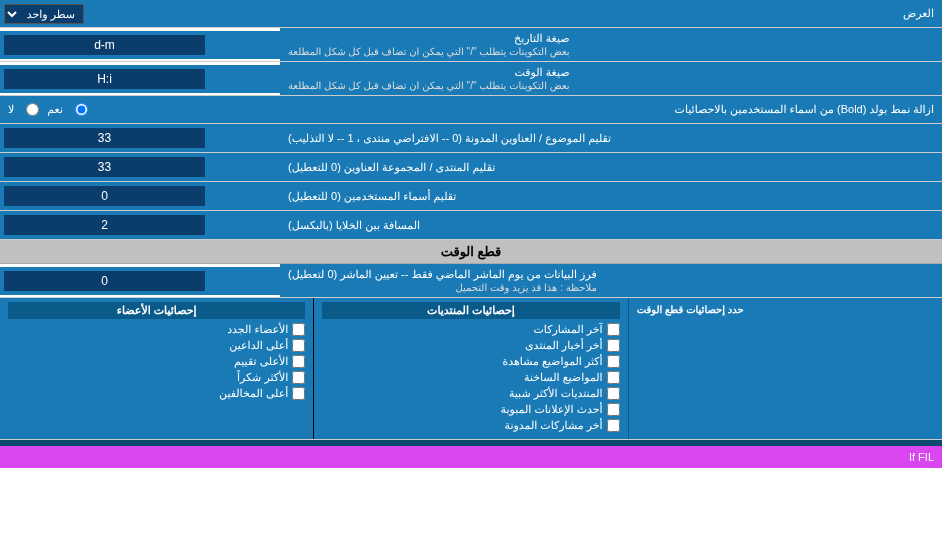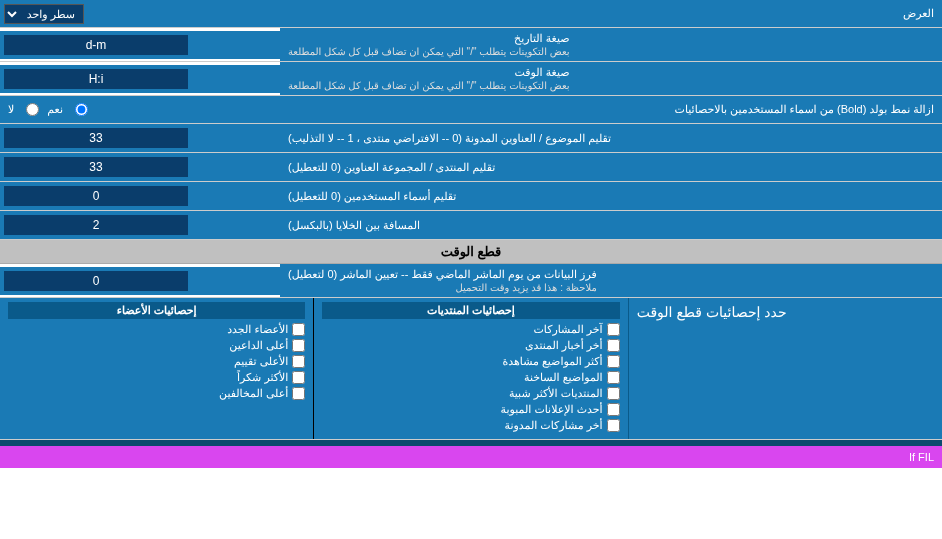--- a/index.html
+++ b/index.html
@@ -36,21 +36,21 @@
       align-items: center;
       justify-content: flex-end;
       min-height: 28px;
     }
     .row-input input[type="text"] {
       background: #0a3d6b;
       color: #fff;
       border: none;
       padding: 3px 6px;
       font-size: 12px;
-      width: 184px;
+      width: 201px;
       text-align: center;
       direction: ltr;
     }
     .section-header {
       background: #c0c0c0;
       color: #000;
       text-align: center;
       font-weight: bold;
       padding: 4px;
       font-size: 13px;
@@ -243,21 +243,21 @@
     </span>
   </div>
   <div class="row-input">
     <input type="text" value="0" style="">
   </div>
 </div>
 
 <div class="cb-columns">
 
   <div class="cb-col" style="background:#1a7ab5; display:flex; align-items:flex-start; justify-content:flex-end; padding:6px 8px;">
-    <span style="color:#fff; font-size:14px; font-weight:normal;">حدد إحصائيات قطع الوقت</span>
+    <span style="color:#fff; font-size:10px; font-weight:bold;">حدد إحصائيات قطع الوقت</span>
   </div>
 
   <div class="cb-col" style="background:#1a7ab5; border-right:1px solid #0a5a8a; border-left:1px solid #000000;">
     <div class="cb-col-header">إحصائيات المنتديات</div>
     <div class="cb-item">
       <input type="checkbox" style="">
       <label>آخر المشاركات</label>
     </div>
     <div class="cb-item">
       <input type="checkbox" style="">

